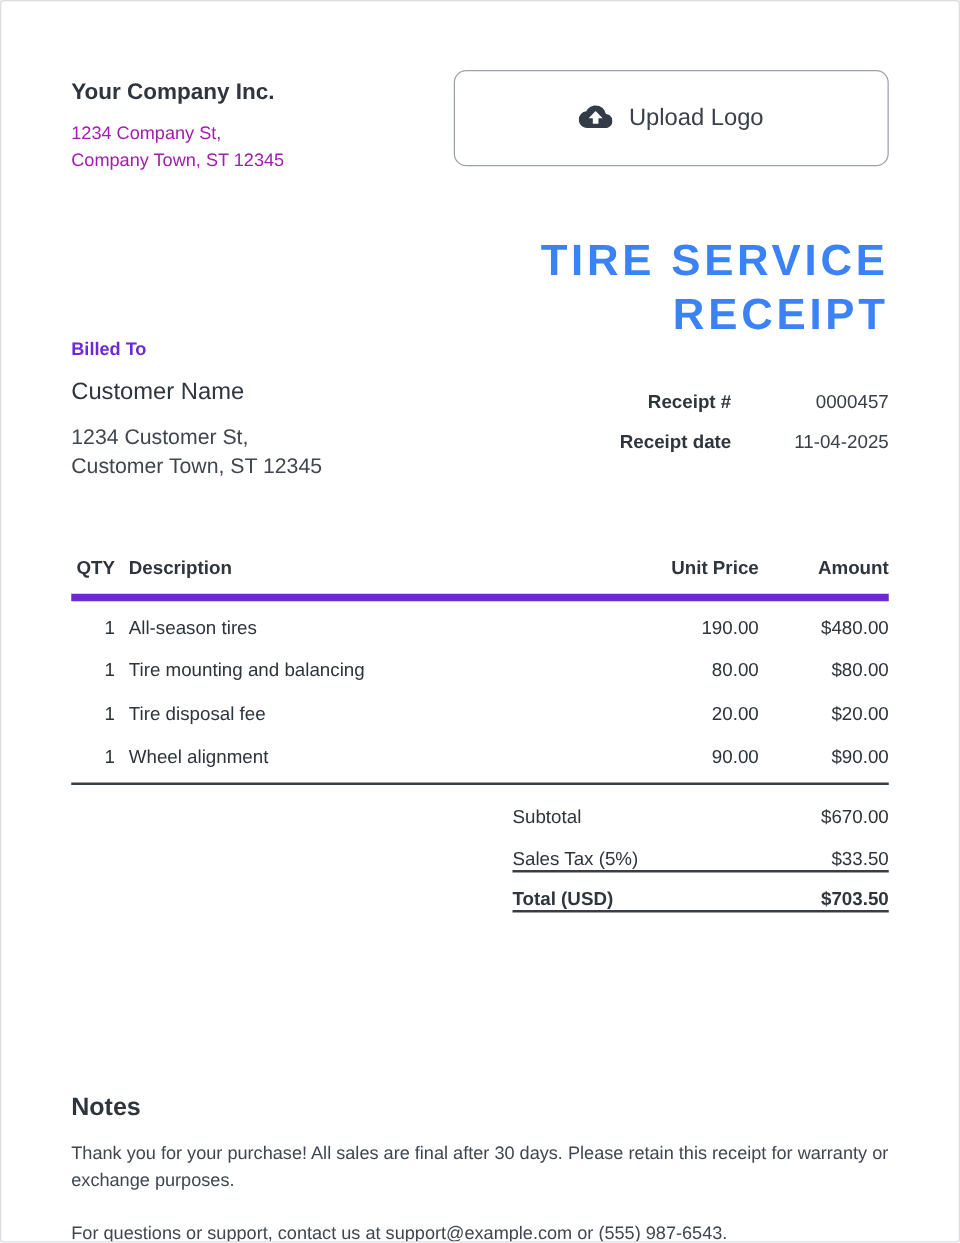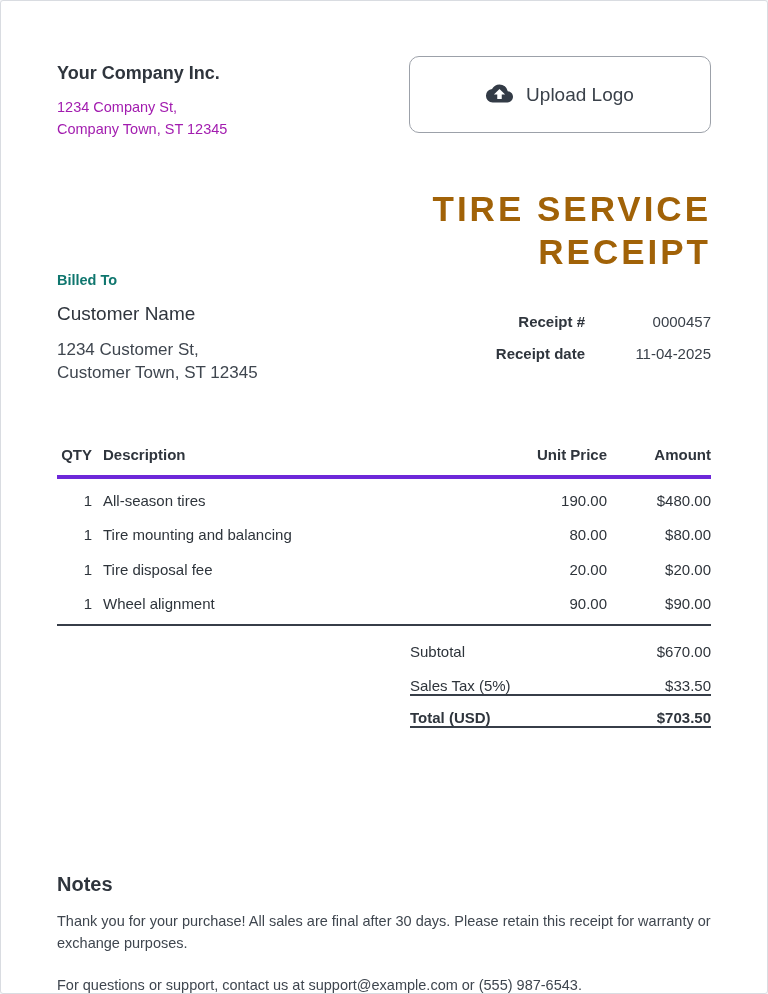--- a/index.html
+++ b/index.html
@@ -31,21 +31,21 @@
     color: #2f353d;
     margin-top: 7px;
     margin-bottom: 12px;
   }
   .company-address {
     font-size: 14.5px;
     line-height: 22px;
     color: #a21caf;
   }
   .upload-btn {
-    width: 302px; height: 77px;
+    width: 348px; height: 77px;
     background: #ffffff;
     border: 1px solid #9ca1a9;
     border-radius: 10px;
     display: flex;
     align-items: center;
     justify-content: center;
     gap: 13px;
     cursor: pointer;
     font-family: "Liberation Sans", sans-serif;
     font-size: 19px;
@@ -56,41 +56,41 @@
   
   .mid {
     display: flex;
     justify-content: space-between;
     align-items: flex-start;
   }
   .billed-block { margin-top: 132px; }
   .billed-heading {
     font-size: 14.5px;
     font-weight: bold;
-    color: #0f766e;
+    color: #6d28d9;
     margin-bottom: 15px;
   }
   .customer-name {
     font-size: 19px;
     color: #2f353d;
     margin-bottom: 13px;
   }
   .customer-address {
     font-size: 17px;
     line-height: 23px;
     color: #3f464f;
   }
 
   .title-meta { margin-top: 47px; text-align: right; }
   .doc-title {
     font-size: 35px;
     font-weight: 800;
     letter-spacing: 3px;
     line-height: 43px;
-    color: #a16207;
+    color: #3b82f6;
     white-space: pre-line;
   }
   .meta {
     margin-top: 40px;
     display: grid;
     grid-template-columns: auto 126px;
     justify-content: end;
     row-gap: 15px;
     font-size: 15px;
   }
@@ -99,21 +99,21 @@
 
   
   .items { margin-top: 62px; }
   .t-grid {
     display: grid;
     grid-template-columns: 35px 1fr 110px 104px;
     align-items: center;
   }
   .t-head {
     padding-bottom: 12px;
-    border-bottom: 4px solid #6d28d9;
+    border-bottom: 6px solid #6d28d9;
     font-weight: bold;
     font-size: 15px;
     color: #2f353d;
   }
   .t-body { border-bottom: 2px solid #373e48; padding: 4px 0 3px; }
   .t-row { height: 34.5px; font-size: 15px; color: #2e343b; }
   .col-qty { text-align: right; }
   .col-desc { text-align: left; padding-left: 11px; }
   .col-price { text-align: right; }
   .col-amount { text-align: right; }

